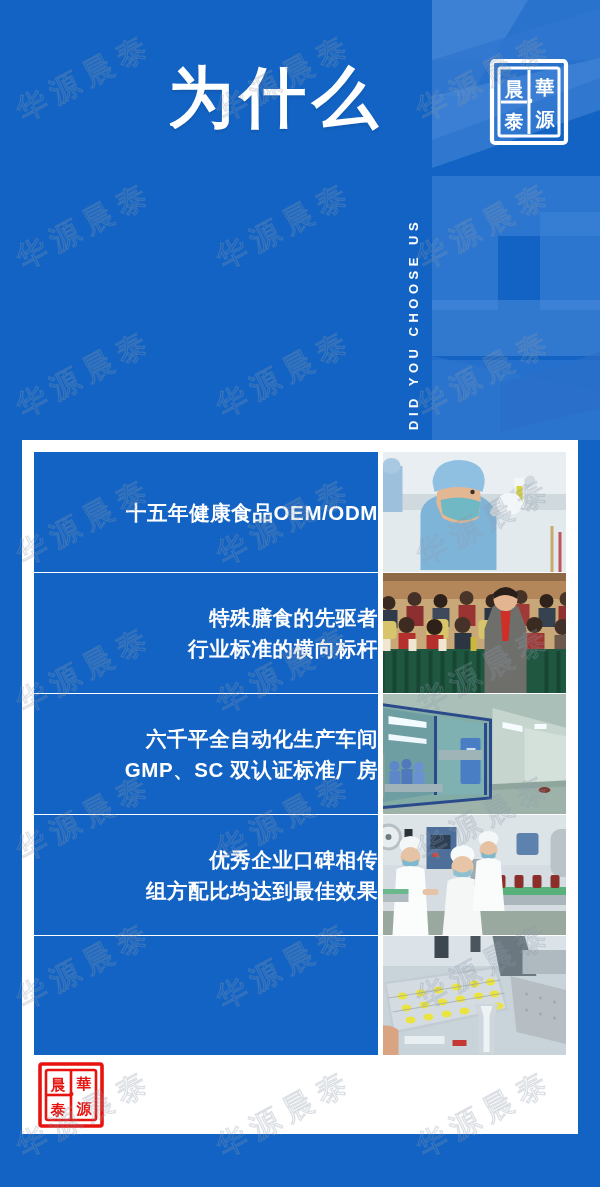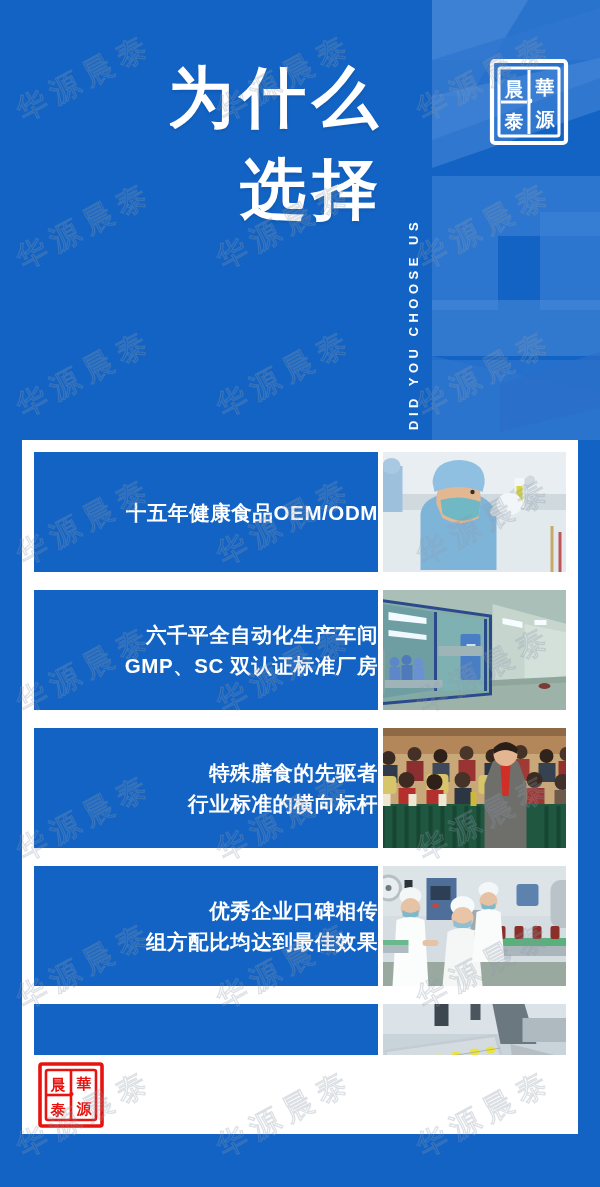--- a/index.html
+++ b/index.html
@@ -75,21 +75,21 @@
     width:556px;height:694px;
     background:#ffffff;
     z-index:20;
     padding:12px 12px 0 12px;
   }
 
   .card{
     display:flex;
     align-items:stretch;
     height:120px;
-    margin-bottom:18px;
+    margin-bottom:1px;
   }
   .card-text{
     width:344px;
     background:#1263c4;
     color:#ffffff;
     display:flex;
     flex-direction:column;
     justify-content:center;
     padding:0 0 0 22px;
   }
@@ -153,21 +153,20 @@
       <polygon points="432,360 600,360 600,440 432,440" fill="#3e82d6" opacity="0.42"></polygon>
       <polygon points="432,356 600,392 600,440 432,440" fill="#2f76cf" opacity="0.6"></polygon>
       <polygon points="500,384 600,352 600,408 500,432" fill="#2b6fc9" opacity="0.7"></polygon>
     </svg>
   </div>
 
   <div class="header">
 
     <div class="title-block">
       <div class="title-line">为什么</div>
-      <div class="title-line">选择</div>
     </div>
 
     <div class="vertical-en">DID YOU CHOOSE US</div>
 
     <div class="seal">
       <svg viewBox="0 0 84 92">
         <g fill="none" stroke="#ffffff" stroke-width="4.2">
           <rect x="5" y="5" width="74" height="82" rx="3"></rect>
           <rect x="12" y="12" width="60" height="68" rx="2" stroke-width="3"></rect>
           <line x1="42" y1="14" x2="42" y2="78" stroke-width="3"></line>
@@ -202,66 +201,20 @@
           <path d="M62 52 Q60 26 84 22 Q108 24 106 50 L104 66 Q86 76 68 66 Z" fill="#e4b793"></path>
           <path d="M58 30 Q60 8 86 8 Q112 10 110 32 L108 40 Q84 30 60 40 Z" fill="#8fc0e2"></path>
           <path d="M66 48 Q86 42 106 50 L104 64 Q86 74 68 62 Z" fill="#6fb8c4"></path>
           <circle cx="98" cy="40" r="2.2" fill="#3a2d28"></circle>
           <path d="M120 60 Q142 40 156 28" stroke="#cfd9de" stroke-width="9" fill="none" stroke-linecap="round"></path>
           <path d="M140 26 L150 26 L150 56 L140 56 Z" fill="#f4f7f9" opacity=".9"></path>
           <rect x="142" y="34" width="6" height="16" fill="#d9d33c"></rect>
           <ellipse cx="135" cy="52" rx="13" ry="11" fill="#f2f6f8"></ellipse>
           <rect x="176" y="74" width="3" height="46" fill="#c7a96b"></rect>
           <rect x="184" y="80" width="3" height="40" fill="#c0555a"></rect>
-        </svg>
-      </div>
-    </div>
-
-    <div class="card">
-      <div class="card-text">
-        <div class="card-line">六千平全自动化生产车间</div>
-        <div class="card-line">GMP、SC 双认证标准厂房</div>
-      </div>
-      <div class="card-img">
-        <svg viewBox="0 0 200 120" preserveAspectRatio="xMidYMid slice">
-          <rect width="200" height="120" fill="#b9cdc4"></rect>
-          <polygon points="0,0 200,0 200,120 0,120" fill="#aabfb7"></polygon>
-          <polygon points="118,14 200,36 200,92 118,108" fill="#c6d6cf"></polygon>
-          <polygon points="150,34 200,44 200,84 150,92" fill="#d4e0da"></polygon>
-          <polygon points="0,96 200,86 200,120 0,120" fill="#8fa69d"></polygon>
-          <polygon points="0,102 200,92 200,120 0,120" fill="#9db3aa"></polygon>
-
-          <polygon points="4,10 116,26 116,104 4,114" fill="#7fa9a6" opacity=".85"></polygon>
-          <polygon points="8,14 60,22 60,100 8,108" fill="#6e9ea2"></polygon>
-          <polygon points="64,23 110,30 110,100 64,101" fill="#7fb0b2"></polygon>
-          <g stroke="#2b4a8c" stroke-width="3" fill="none">
-            <polygon points="4,10 116,26 116,104 4,114"></polygon>
-            <line x1="61" y1="22" x2="61" y2="101"></line>
-            <line x1="111" y1="29" x2="111" y2="101"></line>
-          </g>
-          <rect x="86" y="44" width="20" height="46" rx="2" fill="#4a7ec4"></rect>
-          <rect x="92" y="54" width="9" height="9" fill="#cfe0f0"></rect>
-
-          <polygon points="14,22 52,28 52,34 14,30" fill="#f2fbff"></polygon>
-          <polygon points="14,40 52,45 52,50 14,46" fill="#eef8fd"></polygon>
-          <polygon points="128,28 148,32 148,38 128,34" fill="#f6fcff"></polygon>
-          <rect x="160" y="30" width="12" height="5" fill="#f6fcff"></rect>
-
-          <g>
-            <circle cx="20" cy="72" r="5" fill="#5d87c9"></circle>
-              <rect x="15" y="77" width="11" height="16" fill="#5d87c9"></rect>
-            <circle cx="32" cy="70" r="5" fill="#4f79bb"></circle>
-              <rect x="27" y="75" width="11" height="18" fill="#4f79bb"></rect>
-            <circle cx="44" cy="73" r="5" fill="#6a92d1"></circle>
-              <rect x="39" y="78" width="11" height="15" fill="#6a92d1"></rect>
-          </g>
-          <rect x="10" y="90" width="58" height="8" fill="#9fb3b8"></rect>
-          <rect x="64" y="56" width="44" height="10" fill="#9eb4b7"></rect>
-          <rect x="0" y="60" width="10" height="44" fill="#8ea39c"></rect>
-          <ellipse cx="170" cy="96" rx="6" ry="3" fill="#7c3c36"></ellipse>
         </svg>
       </div>
     </div>
 
     <div class="card">
       <div class="card-text">
         <div class="card-line">特殊膳食的先驱者</div>
         <div class="card-line">行业标准的横向标杆</div>
       </div>
       <div class="card-img">
@@ -328,20 +281,66 @@
           <path d="M118 34 Q130 22 144 34 L152 56 L152 120 L110 120 L110 56 Z" fill="#6e6f6b"></path>
           <circle cx="131" cy="26" r="12" fill="#e3b591"></circle>
           <path d="M119 20 Q131 8 143 20 L143 26 Q131 18 119 26 Z" fill="#2a1f18"></path>
           <path d="M126 38 L136 38 L134 68 L128 68 Z" fill="#cf2f26"></path>
         </svg>
       </div>
     </div>
 
     <div class="card">
       <div class="card-text">
+        <div class="card-line">六千平全自动化生产车间</div>
+        <div class="card-line">GMP、SC 双认证标准厂房</div>
+      </div>
+      <div class="card-img">
+        <svg viewBox="0 0 200 120" preserveAspectRatio="xMidYMid slice">
+          <rect width="200" height="120" fill="#b9cdc4"></rect>
+          <polygon points="0,0 200,0 200,120 0,120" fill="#aabfb7"></polygon>
+          <polygon points="118,14 200,36 200,92 118,108" fill="#c6d6cf"></polygon>
+          <polygon points="150,34 200,44 200,84 150,92" fill="#d4e0da"></polygon>
+          <polygon points="0,96 200,86 200,120 0,120" fill="#8fa69d"></polygon>
+          <polygon points="0,102 200,92 200,120 0,120" fill="#9db3aa"></polygon>
+
+          <polygon points="4,10 116,26 116,104 4,114" fill="#7fa9a6" opacity=".85"></polygon>
+          <polygon points="8,14 60,22 60,100 8,108" fill="#6e9ea2"></polygon>
+          <polygon points="64,23 110,30 110,100 64,101" fill="#7fb0b2"></polygon>
+          <g stroke="#2b4a8c" stroke-width="3" fill="none">
+            <polygon points="4,10 116,26 116,104 4,114"></polygon>
+            <line x1="61" y1="22" x2="61" y2="101"></line>
+            <line x1="111" y1="29" x2="111" y2="101"></line>
+          </g>
+          <rect x="86" y="44" width="20" height="46" rx="2" fill="#4a7ec4"></rect>
+          <rect x="92" y="54" width="9" height="9" fill="#cfe0f0"></rect>
+
+          <polygon points="14,22 52,28 52,34 14,30" fill="#f2fbff"></polygon>
+          <polygon points="14,40 52,45 52,50 14,46" fill="#eef8fd"></polygon>
+          <polygon points="128,28 148,32 148,38 128,34" fill="#f6fcff"></polygon>
+          <rect x="160" y="30" width="12" height="5" fill="#f6fcff"></rect>
+
+          <g>
+            <circle cx="20" cy="72" r="5" fill="#5d87c9"></circle>
+              <rect x="15" y="77" width="11" height="16" fill="#5d87c9"></rect>
+            <circle cx="32" cy="70" r="5" fill="#4f79bb"></circle>
+              <rect x="27" y="75" width="11" height="18" fill="#4f79bb"></rect>
+            <circle cx="44" cy="73" r="5" fill="#6a92d1"></circle>
+              <rect x="39" y="78" width="11" height="15" fill="#6a92d1"></rect>
+          </g>
+          <rect x="10" y="90" width="58" height="8" fill="#9fb3b8"></rect>
+          <rect x="64" y="56" width="44" height="10" fill="#9eb4b7"></rect>
+          <rect x="0" y="60" width="10" height="44" fill="#8ea39c"></rect>
+          <ellipse cx="170" cy="96" rx="6" ry="3" fill="#7c3c36"></ellipse>
+        </svg>
+      </div>
+    </div>
+
+    <div class="card">
+      <div class="card-text">
         <div class="card-line">优秀企业口碑相传</div>
         <div class="card-line">组方配比均达到最佳效果</div>
       </div>
       <div class="card-img">
         <svg viewBox="0 0 200 120" preserveAspectRatio="xMidYMid slice">
           <rect width="200" height="120" fill="#d5dde2"></rect>
           <rect y="0" width="200" height="50" fill="#dde4e8"></rect>
           <rect y="96" width="200" height="24" fill="#9aa99f"></rect>
           <rect x="52" y="12" width="30" height="42" fill="#4f6f9b"></rect>
           <rect x="56" y="20" width="20" height="14" fill="#2d3f55"></rect>

